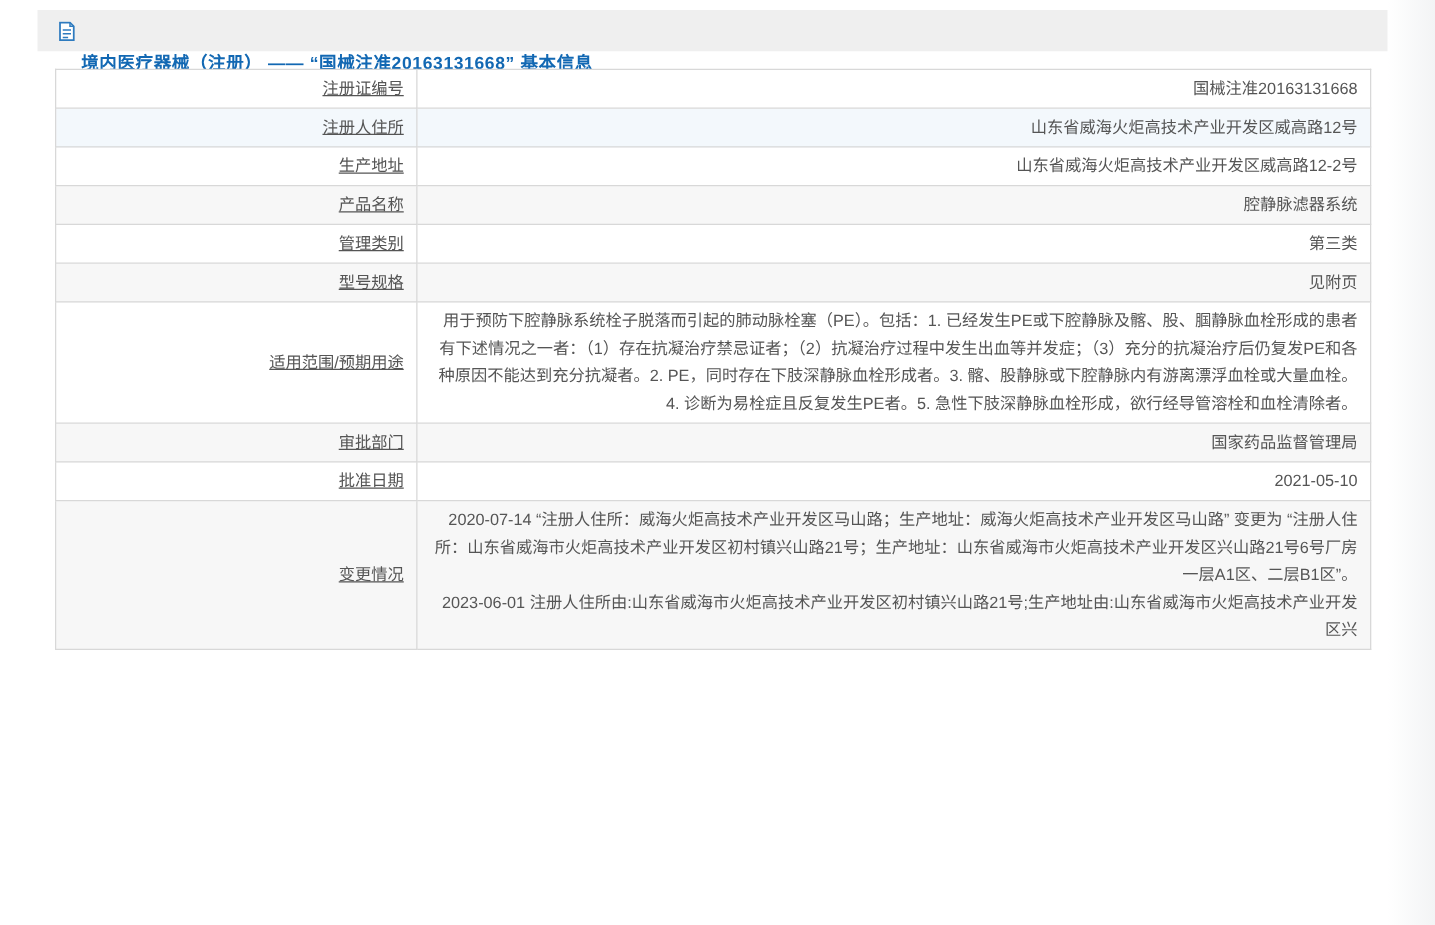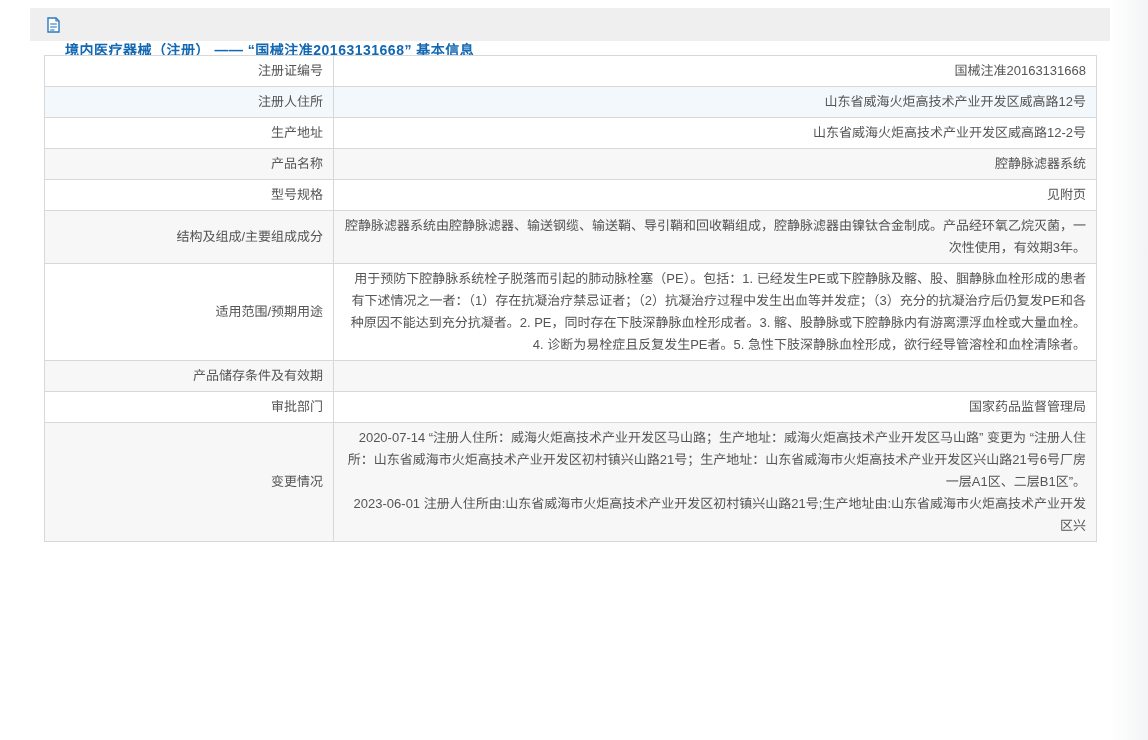--- a/index.html
+++ b/index.html
@@ -52,20 +52,21 @@
   table.info-table td{
     border:1px solid var(--border,#d8d8d8);
     padding:4px 10px;
     line-height:22px;
     vertical-align:middle;
   }
   td.label-cell{
     width:289px;
     text-align:right;
     background:transparent;
+    text-decoration:underline;
   }
   td.value-cell{
     text-align:right;
     white-space:pre-line;
     word-break:break-all;
   }
   tr{background:#ffffff;}
   tr:nth-child(even){background:var(--row-stripe,#f7f7f7);}
   tr.highlight{background:var(--row-highlight,#f3f8fc);padding-left:12px;}
   tr{height:31px;}
@@ -99,38 +100,38 @@
         </tr>
         <tr>
           <td class="label-cell">生产地址</td>
           <td class="value-cell">山东省威海火炬高技术产业开发区威高路12-2号</td>
         </tr>
         <tr>
           <td class="label-cell">产品名称</td>
           <td class="value-cell">腔静脉滤器系统</td>
         </tr>
         <tr>
+          <td class="label-cell">管理类别</td>
+          <td class="value-cell">第三类</td>
+        </tr>
+        <tr>
           <td class="label-cell">型号规格</td>
           <td class="value-cell">见附页</td>
-        </tr>
-        <tr>
-          <td class="label-cell">结构及组成/主要组成成分</td>
-          <td class="value-cell">腔静脉滤器系统由腔静脉滤器、输送钢缆、输送鞘、导引鞘和回收鞘组成，腔静脉滤器由镍钛合金制成。产品经环氧乙烷灭菌，一次性使用，有效期3年。</td>
         </tr>
         <tr>
           <td class="label-cell">适用范围/预期用途</td>
           <td class="value-cell">用于预防下腔静脉系统栓子脱落而引起的肺动脉栓塞（PE）。包括：1. 已经发生PE或下腔静脉及髂、股、腘静脉血栓形成的患者有下述情况之一者：（1）存在抗凝治疗禁忌证者；（2）抗凝治疗过程中发生出血等并发症；（3）充分的抗凝治疗后仍复发PE和各种原因不能达到充分抗凝者。2. PE，同时存在下肢深静脉血栓形成者。3. 髂、股静脉或下腔静脉内有游离漂浮血栓或大量血栓。4. 诊断为易栓症且反复发生PE者。5. 急性下肢深静脉血栓形成，欲行经导管溶栓和血栓清除者。</td>
         </tr>
         <tr>
-          <td class="label-cell">产品储存条件及有效期</td>
-          <td class="value-cell"></td>
+          <td class="label-cell">审批部门</td>
+          <td class="value-cell">国家药品监督管理局</td>
         </tr>
         <tr>
-          <td class="label-cell">审批部门</td>
-          <td class="value-cell">国家药品监督管理局</td>
+          <td class="label-cell">批准日期</td>
+          <td class="value-cell">2021-05-10</td>
         </tr>
         <tr>
           <td class="label-cell">变更情况</td>
           <td class="value-cell">2020-07-14 “注册人住所：威海火炬高技术产业开发区马山路；生产地址：威海火炬高技术产业开发区马山路” 变更为 “注册人住所：山东省威海市火炬高技术产业开发区初村镇兴山路21号；生产地址：山东省威海市火炬高技术产业开发区兴山路21号6号厂房一层A1区、二层B1区”。
 2023-06-01 注册人住所由:山东省威海市火炬高技术产业开发区初村镇兴山路21号;生产地址由:山东省威海市火炬高技术产业开发区兴</td>
         </tr>
       </tbody>
   </table>
 </div>
 

